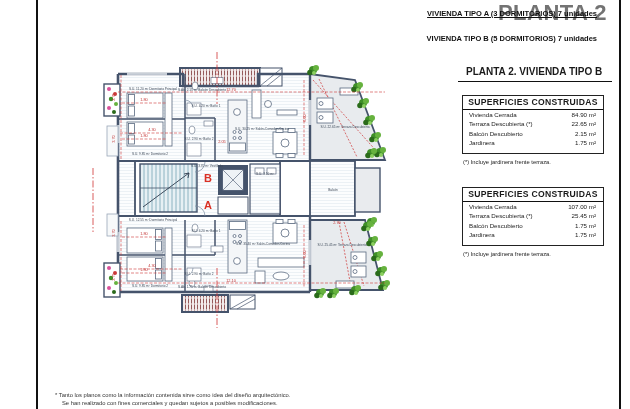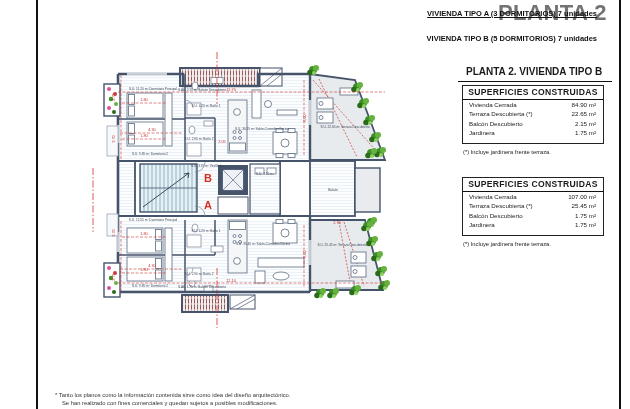--- a/index.html
+++ b/index.html
@@ -14,21 +14,21 @@
   .subtitle{position:absolute;right:33px;font-size:7.5px;font-weight:700;color:#111;
             text-align:right;white-space:nowrap;}
   #subtitle-a{top:9px;text-decoration:underline;}
   #subtitle-b{top:34px;}
   
   .panel{position:absolute;left:458px;width:154px;}
   #panel-b{top:66px;}
   #panel-a{top:174px;}
   .panel-title{font-size:10px;font-weight:700;padding:0 0 4px 8px;
                border-bottom:1px solid #111;white-space:nowrap;}
-  .panel-box{border:1px solid #222;margin-top:3px;width:140px;margin-left:4px;
+  .panel-box{border:1px solid #222;margin-top:13px;width:140px;margin-left:4px;
              padding-bottom:5px;background:#fff;}
   .box-heading{font-size:8.6px;font-weight:700;text-align:center;letter-spacing:0.3px;
                padding:1px 0 2px 0;border-bottom:1.6px solid #111;white-space:nowrap;}
   .srow{display:flex;justify-content:space-between;font-size:6.2px;color:#222;
         padding:0 7px 0 6px;line-height:9.4px;}
   .srow:first-of-type{margin-top:5px;}
   .footnote{font-size:5.8px;margin:5px 0 0 5px;color:#222;white-space:nowrap;}
   
   #footer{position:absolute;left:55px;top:391px;font-size:5.8px;line-height:8.2px;
           color:#333;white-space:nowrap;}

